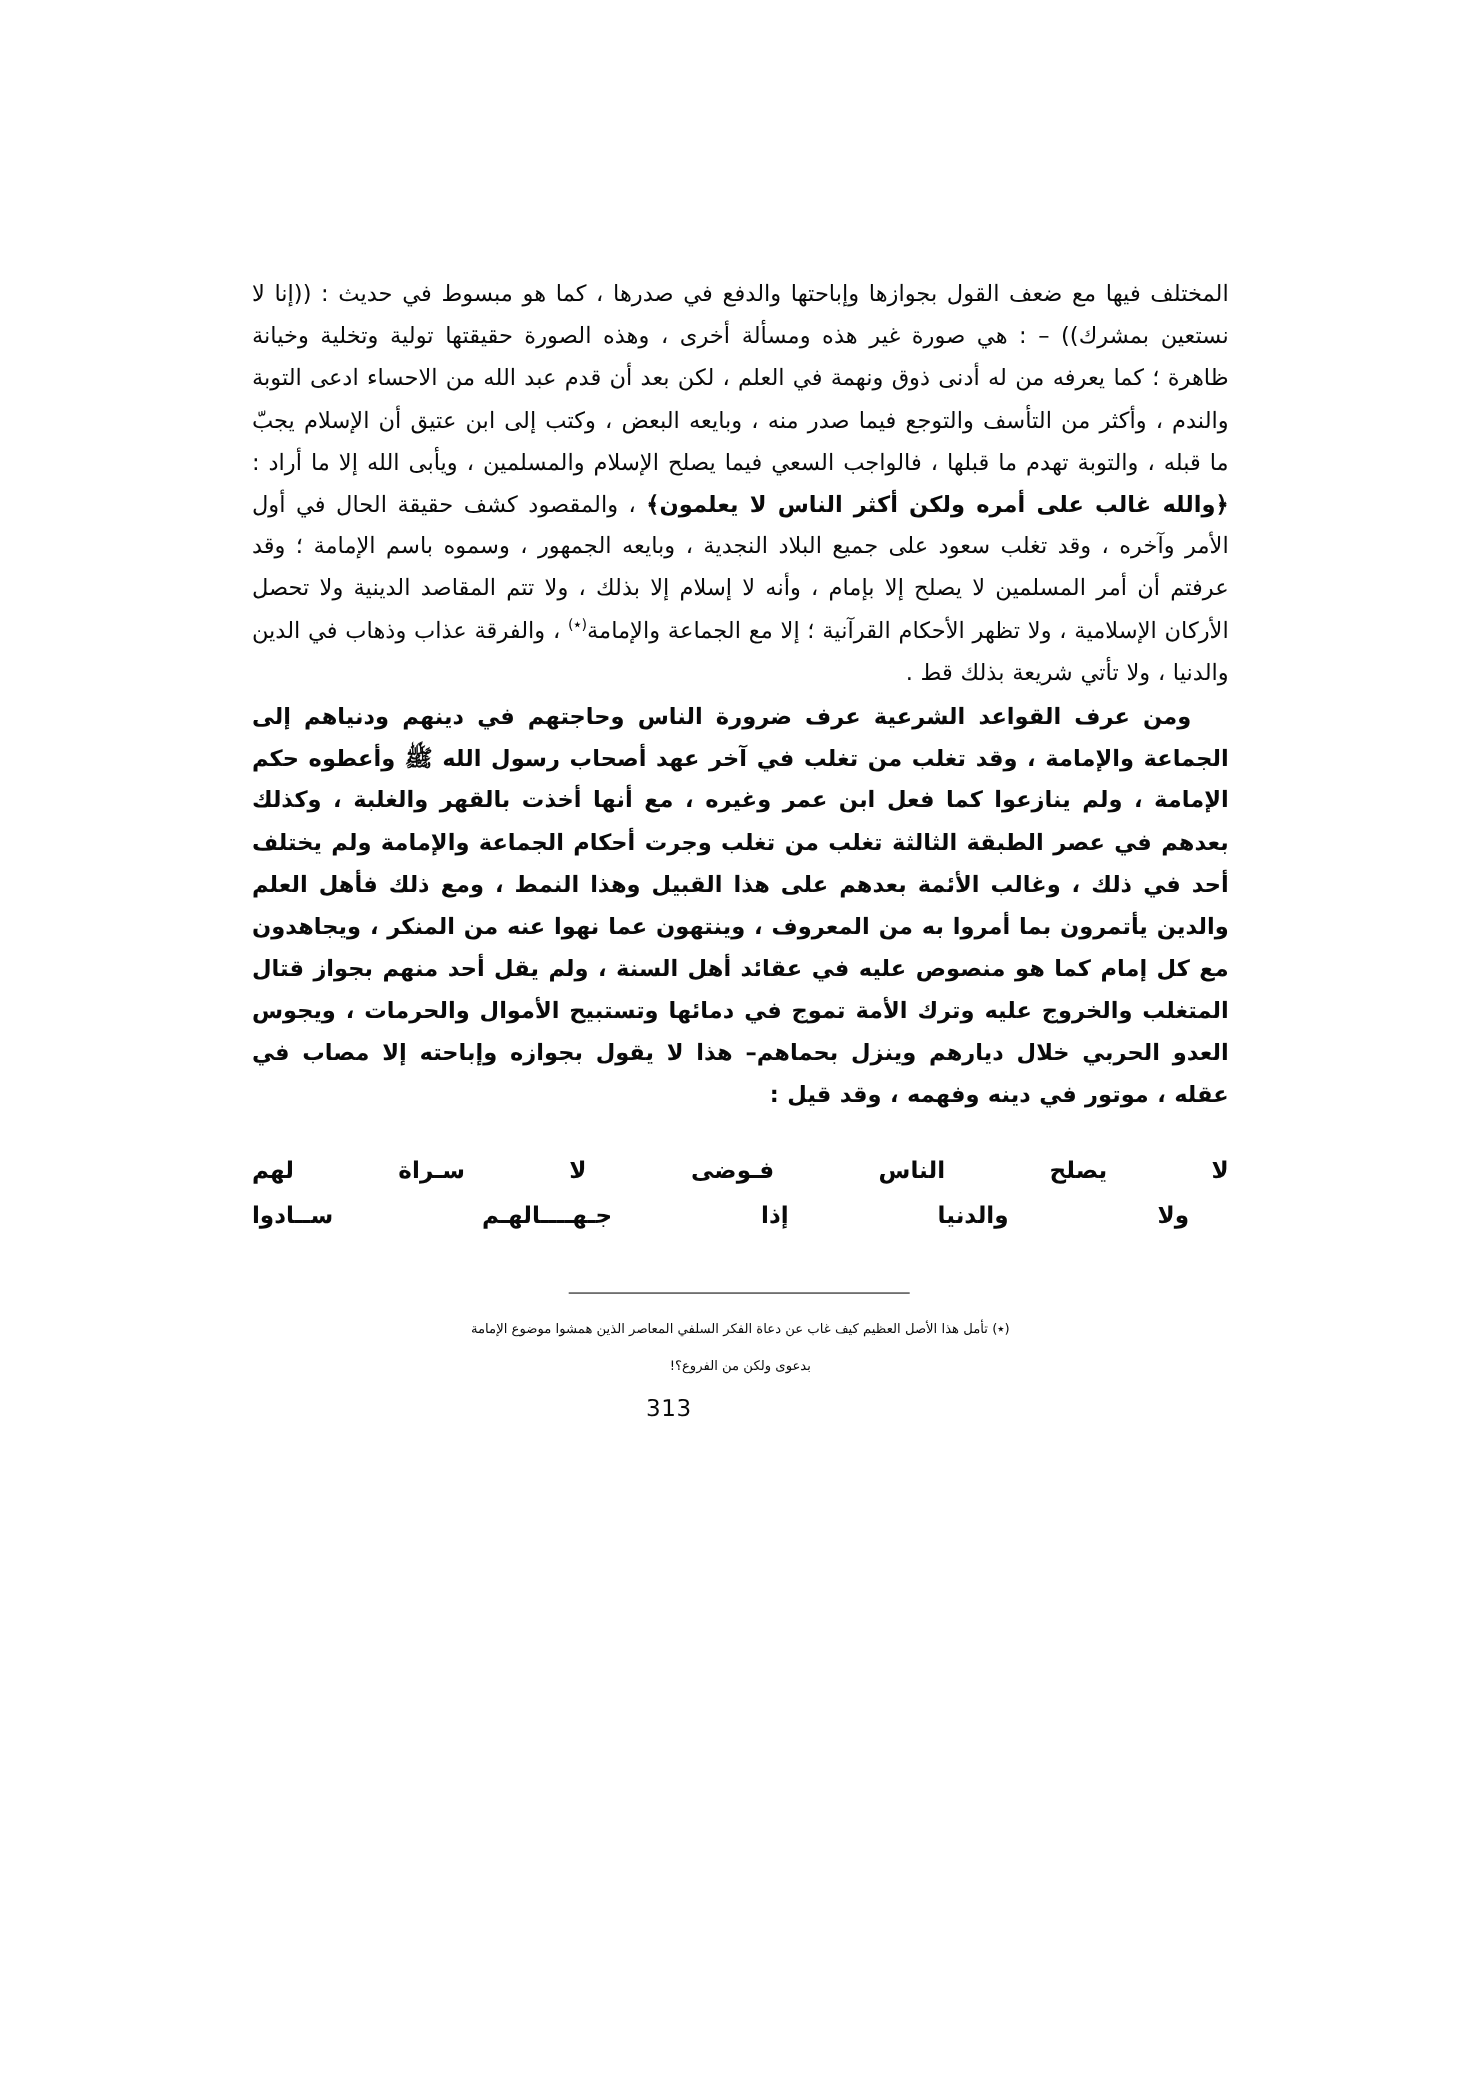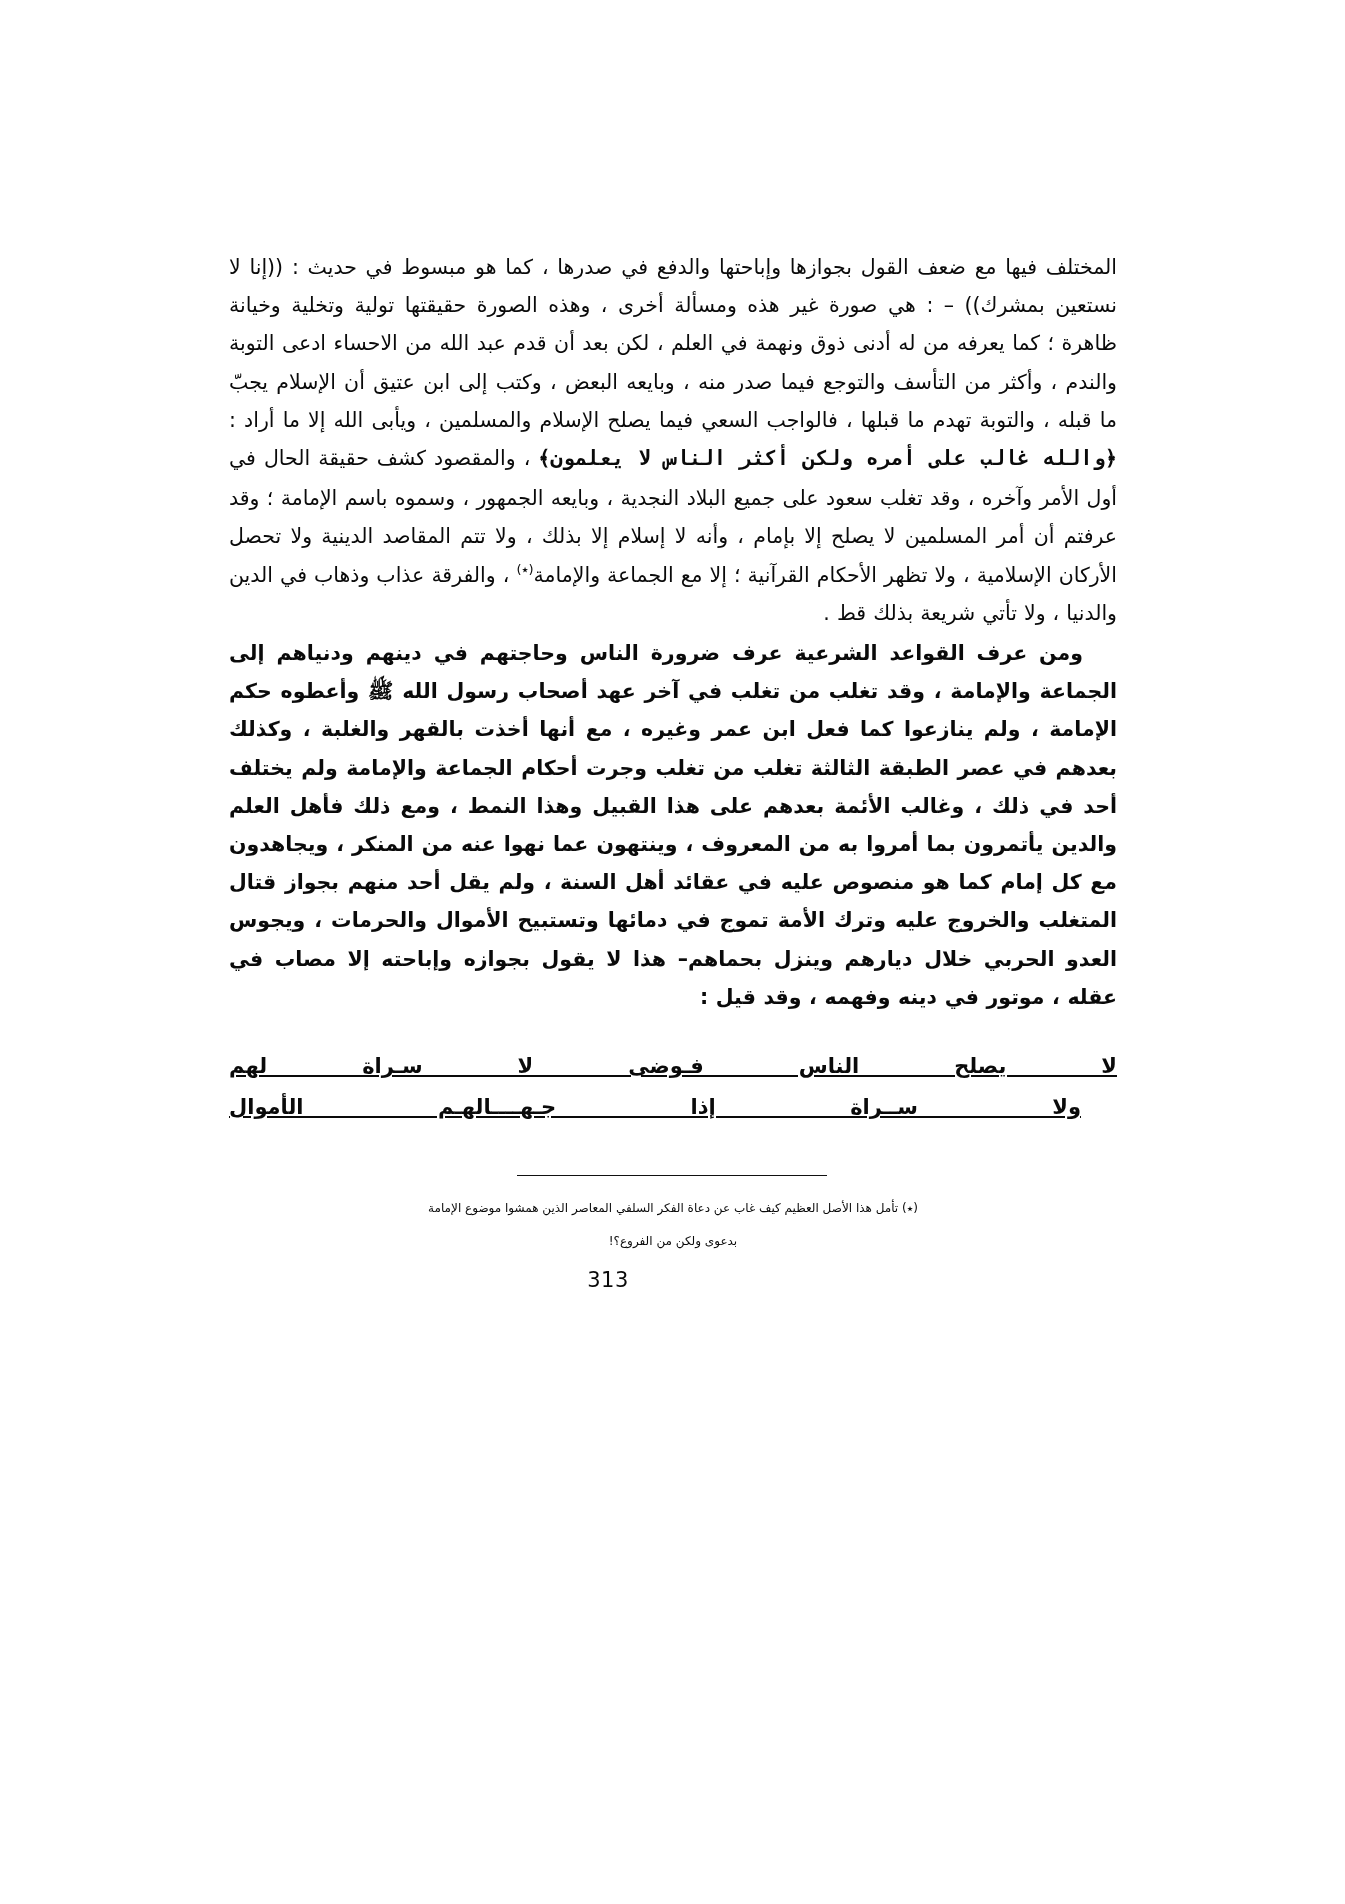--- a/index.html
+++ b/index.html
@@ -43,39 +43,37 @@
   .para.first {
     text-indent: 0;
   }
   .para.second {
     text-indent: 34px;
     margin-top: 2px;
     font-weight: bold;
   }
   .quran {
     font-weight: 600;
-    font-family: Liberation Mono, monospace;
   }
   .sup-note {
     font-size: 13px;
     vertical-align: super;
     line-height: 0;
   }
   .salla {
     font-size: 21px;
     letter-spacing: 0;
   }
   .poem {
     margin-top: 30px;
     direction: rtl;
     font-size: 21px;
     font-weight: bold;
     line-height: 41px;
     text-align: center;
-    text-decoration: underline;
   }
   .poem .hemistich {
     display: block;
     letter-spacing: 0.3px;
   }
   .poem .hemistich.line1 {
     padding-right: 0px;
   }
   .poem .hemistich.line2 {
     padding-right: 36px;
@@ -125,21 +123,21 @@
 <div class="page">
 
   <div class="content">
 
     <p class="para first"><span>المختلف فيها مع ضعف القول بجوازها وإباحتها والدفع في صدرها ، كما هو مبسوط في حديث : ((إنا لا نستعين بمشرك)) – : هي صورة غير هذه ومسألة أخرى ، وهذه الصورة حقيقتها تولية وتخلية وخيانة ظاهرة ؛ كما يعرفه من له أدنى ذوق ونهمة في العلم ، لكن بعد أن قدم عبد الله من الاحساء ادعى التوبة والندم ، وأكثر من التأسف والتوجع فيما صدر منه ، وبايعه البعض ، وكتب إلى ابن عتيق أن الإسلام يجبّ ما قبله ، والتوبة تهدم ما قبلها ، فالواجب السعي فيما يصلح الإسلام والمسلمين ، ويأبى الله إلا ما أراد : </span><span class="quran">﴿والله غالب على أمره ولكن أكثر الناس لا يعلمون﴾</span><span> ، والمقصود كشف حقيقة الحال في أول الأمر وآخره ، وقد تغلب سعود على جميع البلاد النجدية ، وبايعه الجمهور ، وسموه باسم الإمامة ؛ وقد عرفتم أن أمر المسلمين لا يصلح إلا بإمام ، وأنه لا إسلام إلا بذلك ، ولا تتم المقاصد الدينية ولا تحصل الأركان الإسلامية ، ولا تظهر الأحكام القرآنية ؛ إلا مع الجماعة والإمامة</span><span class="sup-note">(٭)</span><span> ، والفرقة عذاب وذهاب في الدين والدنيا ، ولا تأتي شريعة بذلك قط .</span></p>
 
     <p class="para second"><span>ومن عرف القواعد الشرعية عرف ضرورة الناس وحاجتهم في دينهم ودنياهم إلى الجماعة والإمامة ، وقد تغلب من تغلب في آخر عهد أصحاب رسول الله </span><span class="salla">ﷺ</span><span> وأعطوه حكم الإمامة ، ولم ينازعوا كما فعل ابن عمر وغيره ، مع أنها أخذت بالقهر والغلبة ، وكذلك بعدهم في عصر الطبقة الثالثة تغلب من تغلب وجرت أحكام الجماعة والإمامة ولم يختلف أحد في ذلك ، وغالب الأئمة بعدهم على هذا القبيل وهذا النمط ، ومع ذلك فأهل العلم والدين يأتمرون بما أمروا به من المعروف ، وينتهون عما نهوا عنه من المنكر ، ويجاهدون مع كل إمام كما هو منصوص عليه في عقائد أهل السنة ، ولم يقل أحد منهم بجواز قتال المتغلب والخروج عليه وترك الأمة تموج في دمائها وتستبيح الأموال والحرمات ، ويجوس العدو الحربي خلال ديارهم وينزل بحماهم– هذا لا يقول بجوازه وإباحته إلا مصاب في عقله ، موتور في دينه وفهمه ، وقد قيل :</span></p>
 
     <div class="poem">
       <span class="hemistich line1">لا يصلح الناس فـوضى لا سـراة لهم</span>
-      <span class="hemistich line2">ولا ســراة إذا جـهــــالهـم الأموال</span>
+      <span class="hemistich line2">ولا والدنيا إذا جـهــــالهـم ســادوا</span>
     </div>
 
   </div>
 
   <div class="footnote-wrap">
     <div class="footnote-rule"></div>
     <div class="footnote-text">
       <span class="fn-l1">(٭) تأمل هذا الأصل العظيم كيف غاب عن دعاة الفكر السلفي المعاصر الذين همشوا موضوع الإمامة</span>
       <span class="fn-l2">بدعوى ولكن من الفروع؟!</span>
     </div>

